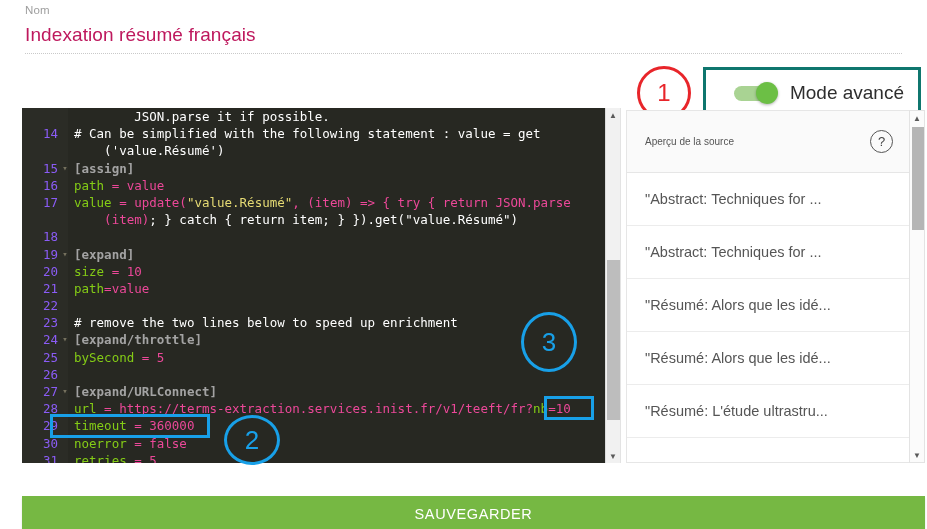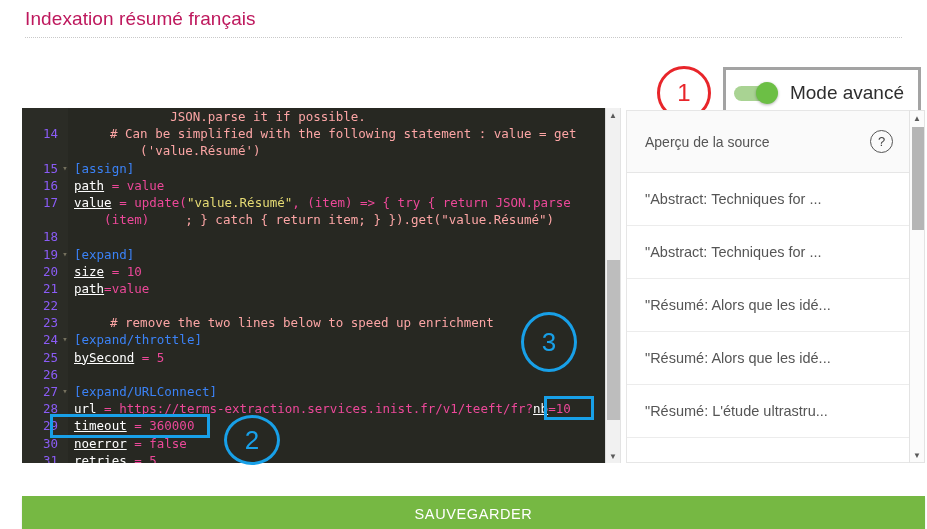--- a/index.html
+++ b/index.html
@@ -57,22 +57,22 @@
     display: flex;
     align-items: center;
     justify-content: center;
     color: #e8252a;
     font-size: 24px;
     font-family: "Liberation Sans", sans-serif;
     margin-right: 12px;
     box-sizing: border-box;
   }
   #advanced-mode-box {
-    border: 3px solid #a3a3a3;
-    padding: 8px 14px 8px 8px;
+    border: 3px solid #0f766e;
+    padding: 8px 14px 8px 28px;
     display: flex;
     align-items: center;
     background: #fff;
     box-sizing: border-box;
     height: 52px;
   }
   .switch {
     position: relative;
     width: 44px;
     height: 22px;
@@ -144,25 +144,25 @@
     color: #75715e;
     font-size: 9px;
     text-align: center;
   }
   .code-text {
     flex: 1;
     color: #f8f8f2;
     padding-left: 4px;
     overflow: hidden;
   }
-  .tok-comment { color: #fca5a5; margin-left: 36px; }
-  .tok-key     { color: #ffffff; text-decoration: underline; }
+  .tok-comment { color: #ffffff; }
+  .tok-key     { color: #84cc16; }
   .tok-str     { color: #e6db74; }
   .tok-plain   { color: #ec4899; }
-  .tok-sec     { color: #3b82f6; font-weight: normal; }
+  .tok-sec     { color: #a3a3a3; font-weight: bold; }
 
   
   #editor-scroll {
     position: absolute;
     left: 605px;
     top: 108px;
     width: 15px;
     height: 355px;
     background: #f1f1f1;
     border-left: 1px solid #dcdcdc;
@@ -233,21 +233,21 @@
     height: 62px;
     display: flex;
     align-items: center;
     padding: 0 16px 0 18px;
     background: #fafafa;
     border-bottom: 1px solid #e6e6e6;
     box-sizing: border-box;
   }
   #preview-title {
     flex: 1;
-    font-size: 14px;
+    font-size: 10px;
     color: #555;
   }
   .help-icon {
     width: 21px; height: 21px;
     border: 1.6px solid #555;
     border-radius: 50%;
     display: flex; align-items: center; justify-content: center;
     font-size: 13px; color: #444;
     flex: none;
   }
@@ -300,20 +300,21 @@
     box-shadow: 0 2px 2px rgba(0,0,0,.12);
     cursor: pointer;
     font-family: "Liberation Sans", sans-serif;
     margin-top: 9px;
   }
 </style>
 </head>
 <body>
 
 <div id="name-field-wrap">
+  <div id="name-label">Nom</div>
   <div id="name-value">Indexation résumé français</div>
   <div id="name-underline"></div>
 </div>
 
 <div id="advanced-mode-block">
   <div id="annot-1">1</div>
   <div id="advanced-mode-box">
     <div class="switch">
       <div class="track"></div>
       <div class="knob"></div>

